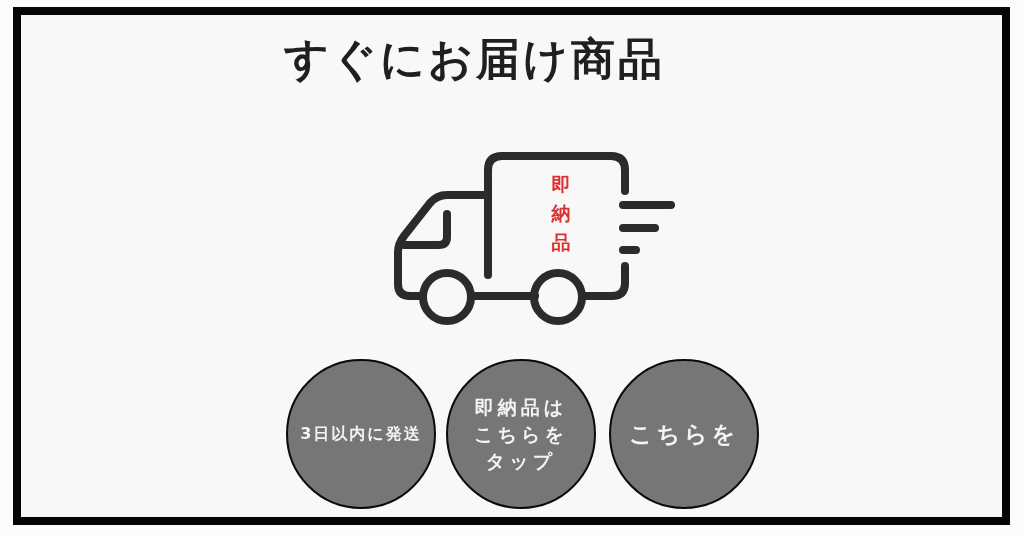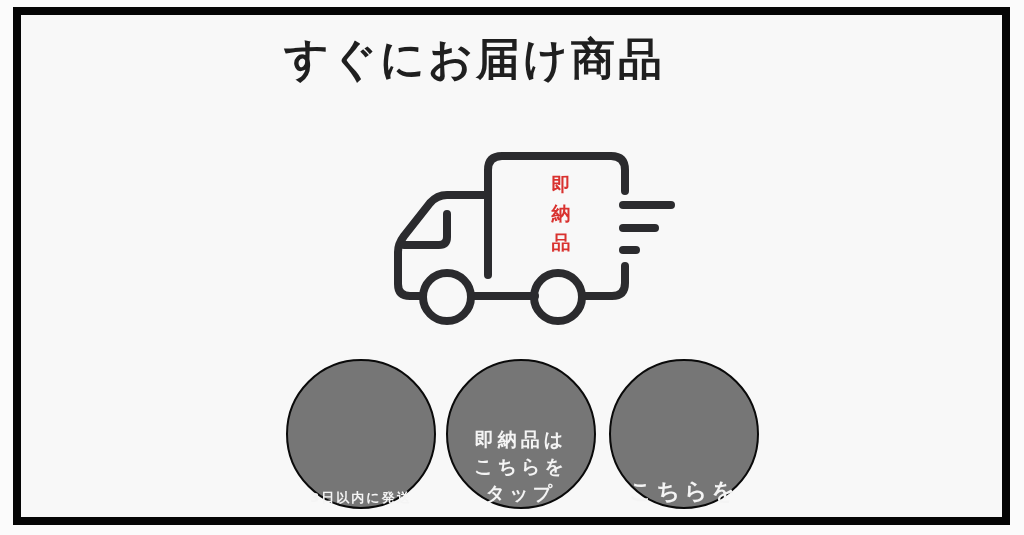--- a/index.html
+++ b/index.html
@@ -56,26 +56,26 @@
       position: absolute;
       top: 359px;
       width: 146px;
       height: 146px;
       border-radius: 50%;
       background: #767676;
       border: 2px solid #0a0a0a;
       color: #f4f4f4;
       font-weight: bold;
       display: flex;
-      align-items: flex-end;
+      align-items: center;
       justify-content: center;
       text-align: center;
       cursor: pointer;
     }
-    .badge-1 { left: 286px; font-size: 13px; letter-spacing: 2px; }
+    .badge-1 { left: 286px; font-size: 16px; letter-spacing: 2px; }
     .badge-2 { left: 446px; font-size: 19px; letter-spacing: 4px; line-height: 27px; }
     .badge-3 { left: 609px; font-size: 23px; letter-spacing: 4px; }
     .badge-text { display: block; white-space: pre-line; }
   </style>
 </head>
 <body>
 
 <div class="frame"></div>
 
 <div class="title">すぐにお届け商品</div>

